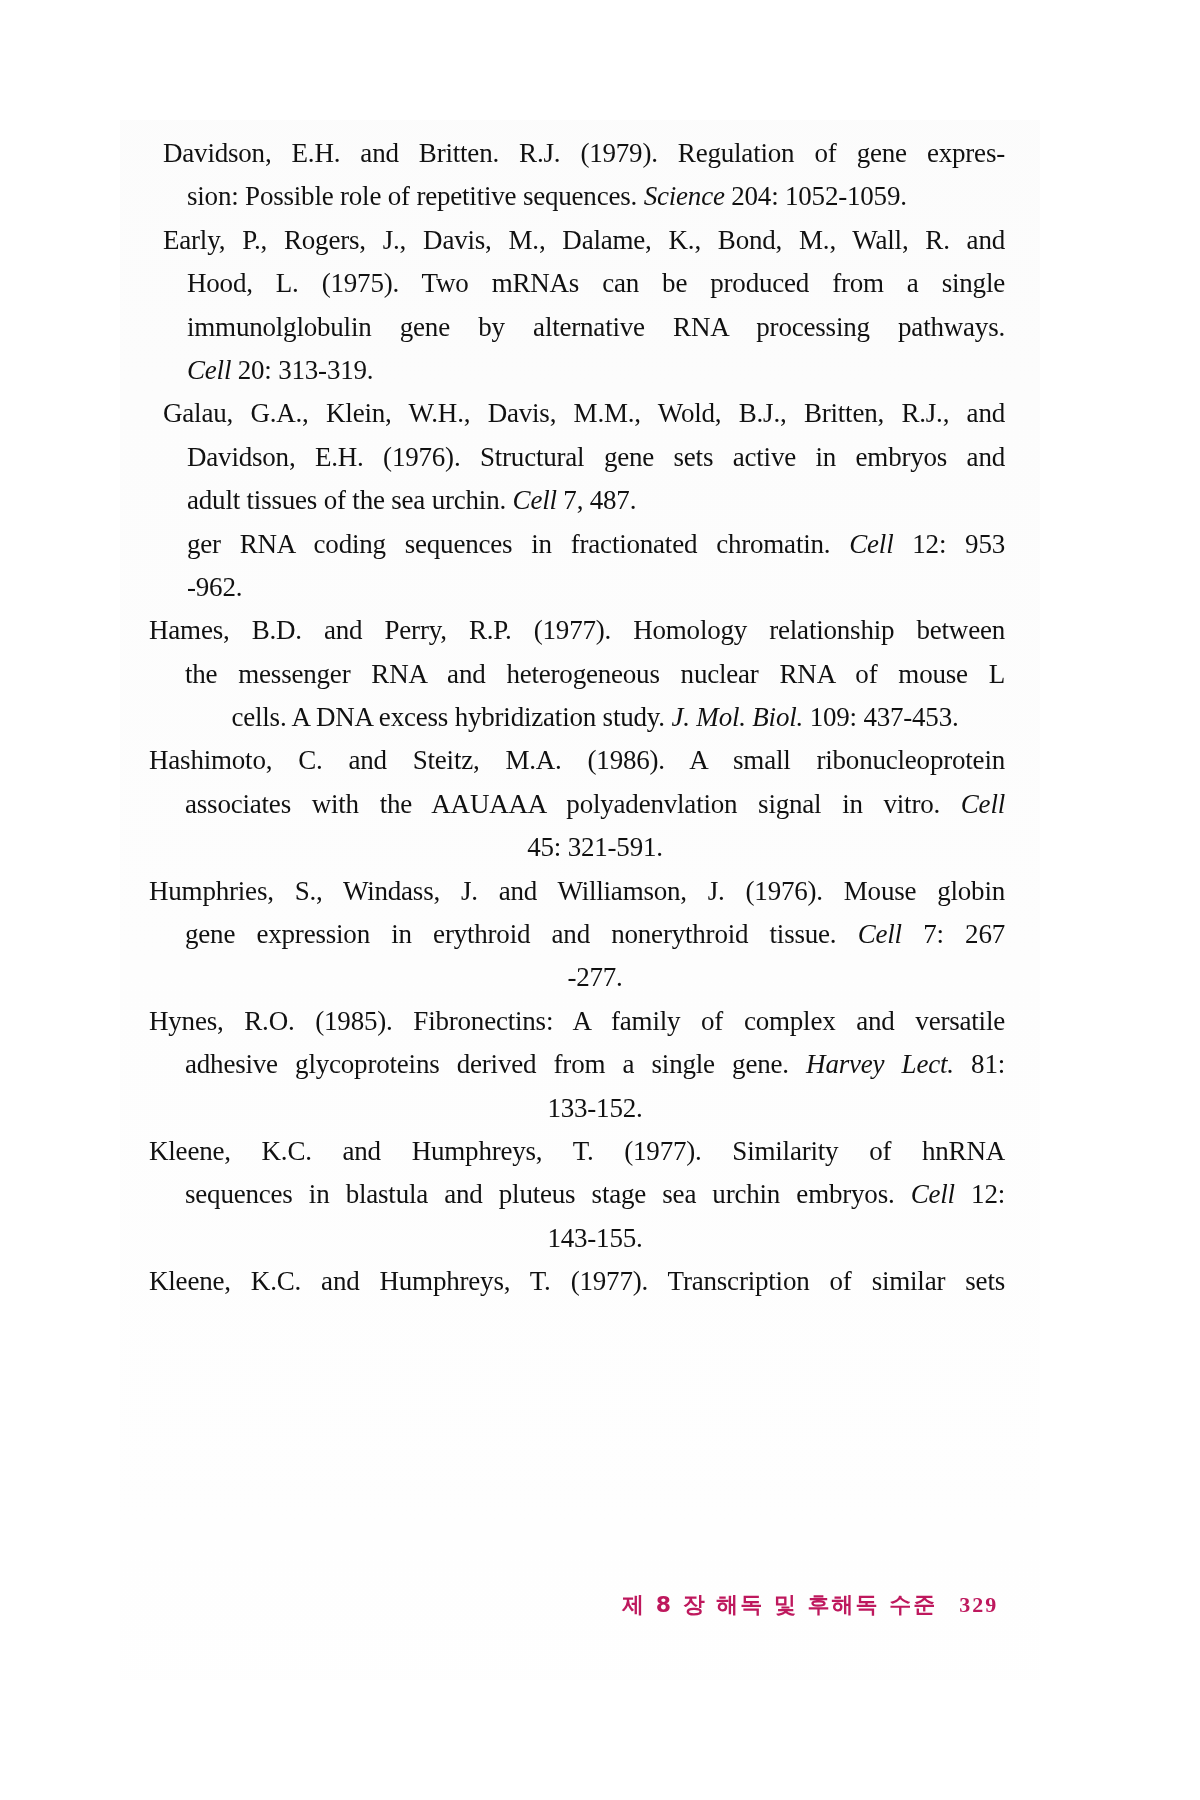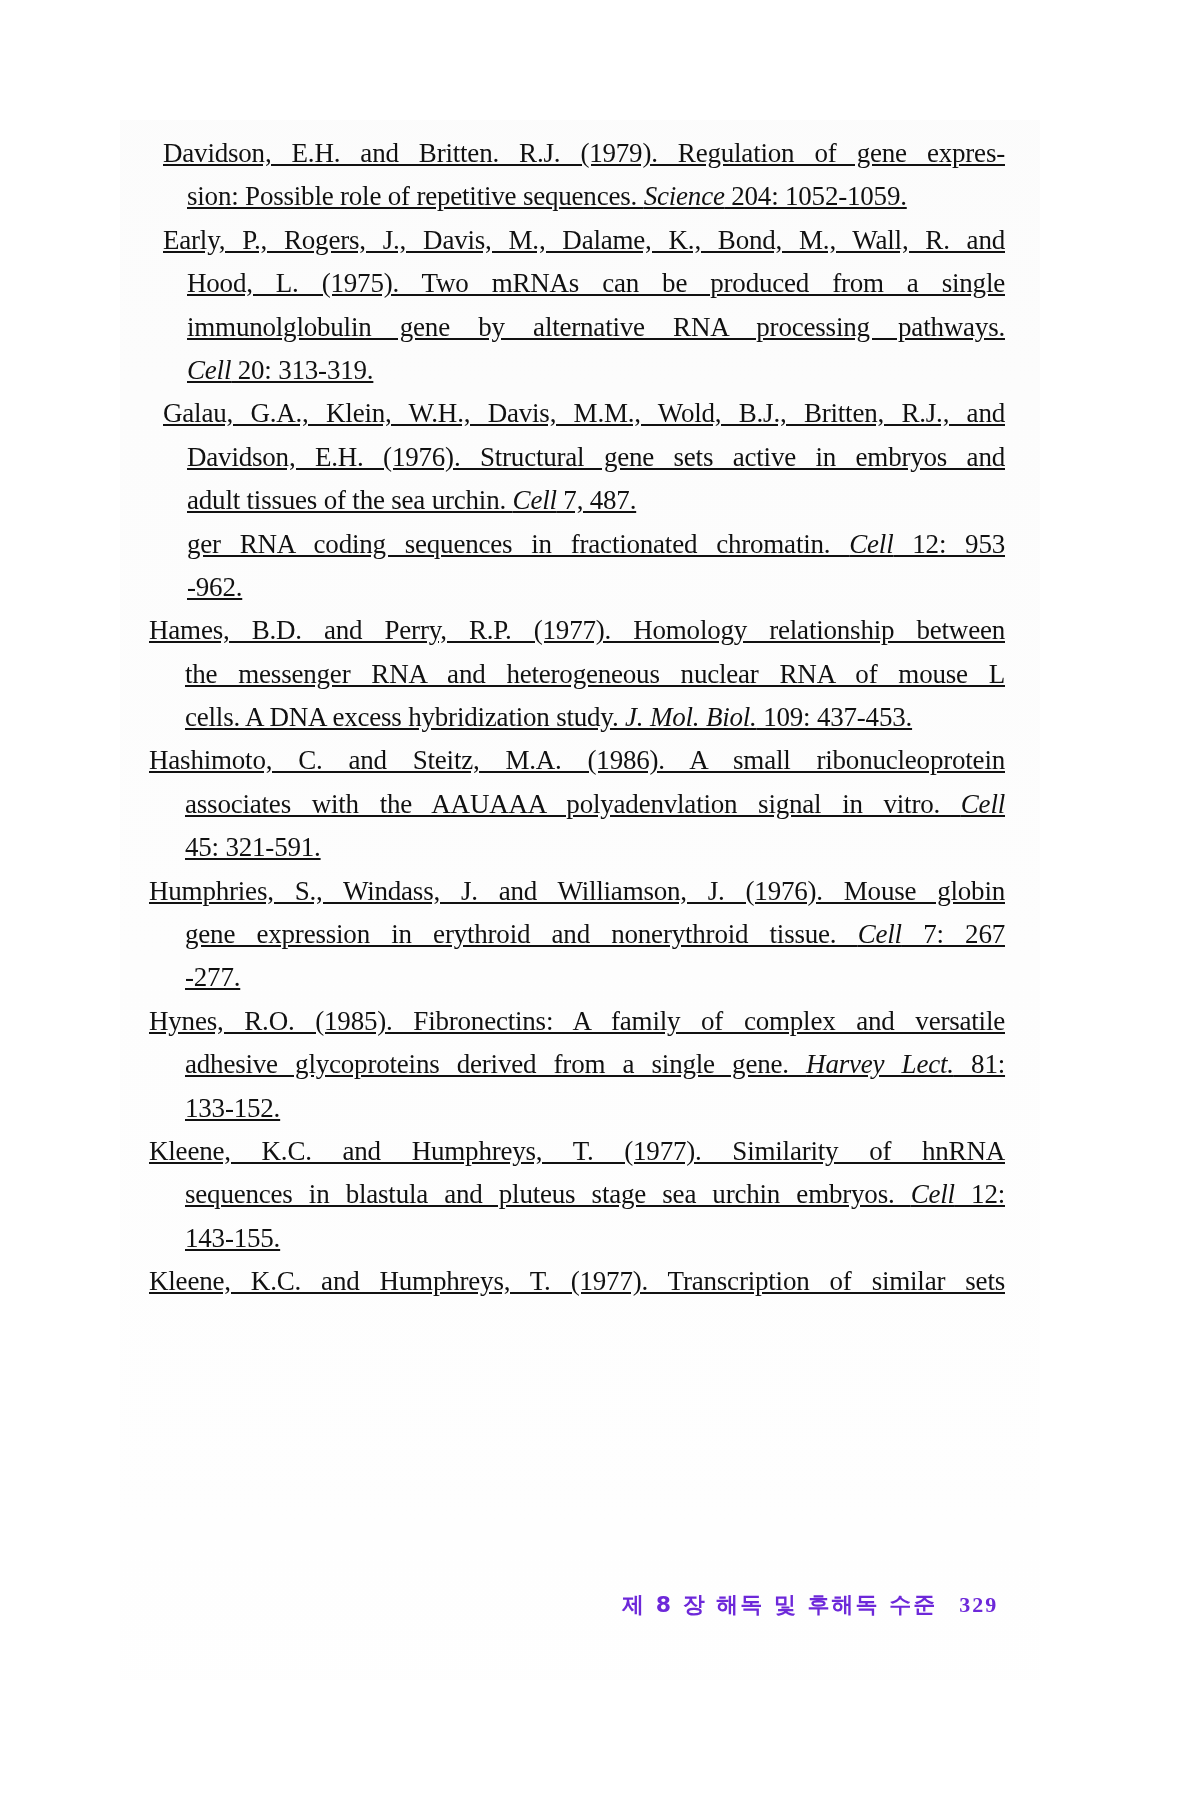--- a/index.html
+++ b/index.html
@@ -22,21 +22,20 @@
       width: 920px;
       height: 1560px;
       background: linear-gradient(180deg, rgba(245,245,245,0.35), rgba(250,250,250,0.15));
       pointer-events: none;
     }
     .refs {
       position: absolute;
       left: 163px;
       top: 132px;
       width: 842px;
-      text-decoration: underline;
     }
     .line {
       display: block;
       height: 43.4px;
       line-height: 43.4px;
       font-size: 27px;
       white-space: nowrap;
       letter-spacing: -0.2px;
     }
     .line.cont {
@@ -44,32 +43,33 @@
     }
     .line.just {
       text-align: justify;
       text-align-last: justify;
     }
     .line.lower {
       margin-left: -14px;
     }
     .line.lower.cont {
       padding-left: 36px;
+      text-align: center;
     }
     .it {
       font-style: italic;
     }
     .footer {
       position: absolute;
       left: 622px;
       top: 1590px;
       font-family: "DejaVu Sans", sans-serif;
       font-size: 22px;
       font-weight: bold;
-      color: #6d28d9;
+      color: #be185d;
       letter-spacing: 2px;
       white-space: nowrap;
     }
     .footer .pageno {
       margin-left: 22px;
       font-family: "Liberation Serif", serif;
       font-weight: bold;
       font-size: 22px;
     }
   </style>

